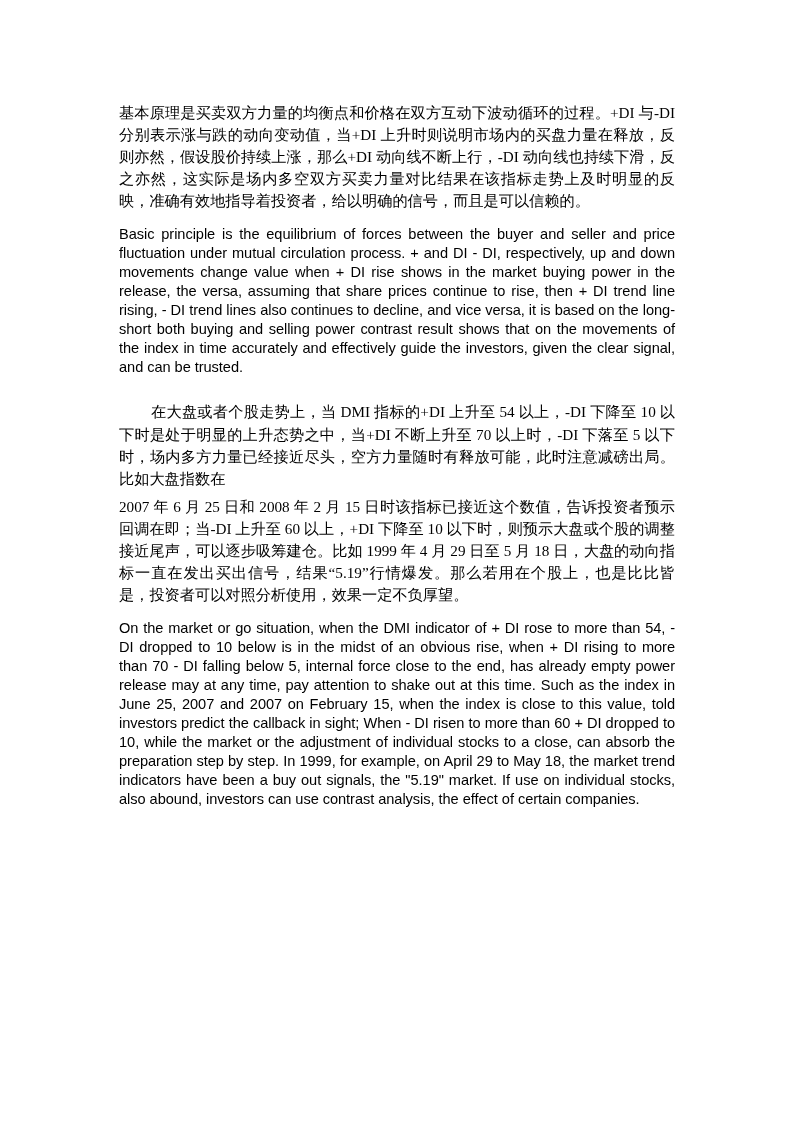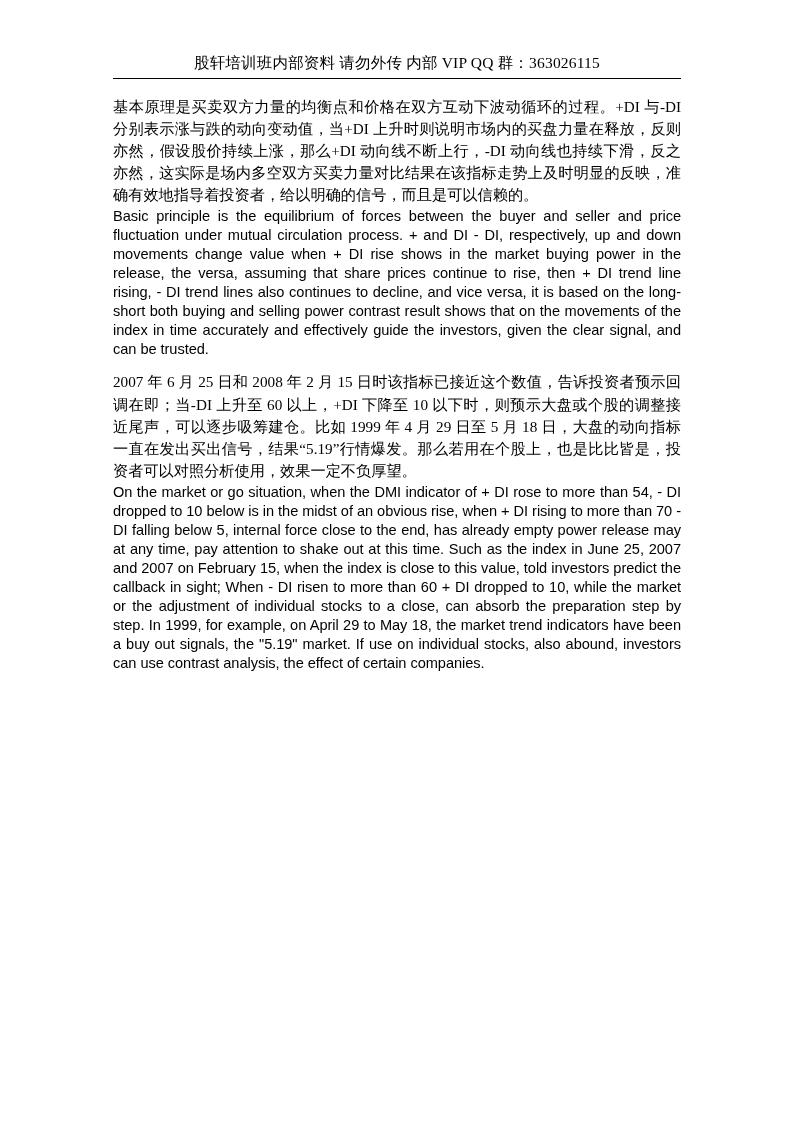--- a/index.html
+++ b/index.html
@@ -52,21 +52,21 @@
 
   
   .content {
     position: absolute;
     left: 113px;
     top: 96px;
     width: 568px;
   }
 
   p {
-    margin: 0;
+    margin: 6px;
     padding: 0;
   }
 
   
   .p-cn {
     font-family: "Liberation Serif", "DejaVu Serif", serif;
     font-size: 15.2px;
     line-height: 22.1px;
     text-align: justify;
     text-justify: inter-character;
@@ -88,35 +88,32 @@
 
   
   .gap-sm { height: 1px; }
   .gap-md { height: 12px; }
 </style>
 </head>
 <body>
 
 <div class="page">
 
-  <div class="header-block">
-    <div class="header-line">股轩培训班内部资料 请勿外传 内部 VIP QQ 群：363026115</div>
-    <div class="header-rule"></div>
-  </div>
 
   <div class="content">
 
     <p class="p-cn">基本原理是买卖双方力量的均衡点和价格在双方互动下波动循环的过程。+DI 与-DI 分别表示涨与跌的动向变动值，当+DI 上升时则说明市场内的买盘力量在释放，反则亦然，假设股价持续上涨，那么+DI 动向线不断上行，-DI 动向线也持续下滑，反之亦然，这实际是场内多空双方买卖力量对比结果在该指标走势上及时明显的反映，准确有效地指导着投资者，给以明确的信号，而且是可以信赖的。</p>
 
     <div class="gap-sm"></div>
 
     <p class="p-en">Basic principle is the equilibrium of forces between the buyer and seller and price fluctuation under mutual circulation process. + and DI - DI, respectively, up and down movements change value when + DI rise shows in the market buying power in the release, the versa, assuming that share prices continue to rise, then + DI trend line rising, - DI trend lines also continues to decline, and vice versa, it is based on the long-short both buying and selling power contrast result shows that on the movements of the index in time accurately and effectively guide the investors, given the clear signal, and can be trusted.</p>
 
     <div class="gap-md"></div>
 
+    <p class="p-cn indent">在大盘或者个股走势上，当 DMI 指标的+DI 上升至 54 以上，-DI 下降至 10 以下时是处于明显的上升态势之中，当+DI 不断上升至 70 以上时，-DI 下落至 5 以下时，场内多方力量已经接近尽头，空方力量随时有释放可能，此时注意减磅出局。比如大盘指数在</p>
 
     <p class="p-cn">2007 年 6 月 25 日和 2008 年 2 月 15 日时该指标已接近这个数值，告诉投资者预示回调在即；当-DI 上升至 60 以上，+DI 下降至 10 以下时，则预示大盘或个股的调整接近尾声，可以逐步吸筹建仓。比如 1999 年 4 月 29 日至 5 月 18 日，大盘的动向指标一直在发出买出信号，结果“5.19”行情爆发。那么若用在个股上，也是比比皆是，投资者可以对照分析使用，效果一定不负厚望。</p>
 
     <div class="gap-sm"></div>
 
     <p class="p-en">On the market or go situation, when the DMI indicator of + DI rose to more than 54, - DI dropped to 10 below is in the midst of an obvious rise, when + DI rising to more than 70 - DI falling below 5, internal force close to the end, has already empty power release may at any time, pay attention to shake out at this time. Such as the index in June 25, 2007 and 2007 on February 15, when the index is close to this value, told investors predict the callback in sight; When - DI risen to more than 60 + DI dropped to 10, while the market or the adjustment of individual stocks to a close, can absorb the preparation step by step. In 1999, for example, on April 29 to May 18, the market trend indicators have been a buy out signals, the "5.19" market. If use on individual stocks, also abound, investors can use contrast analysis, the effect of certain companies.</p>
 
   </div>
 
 </div>

